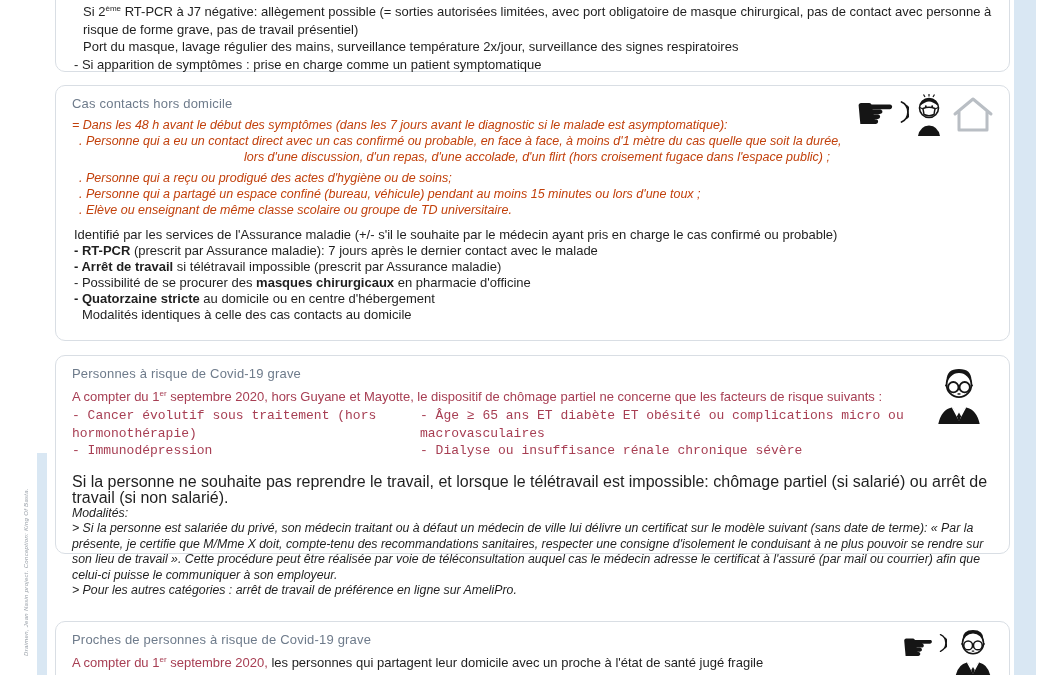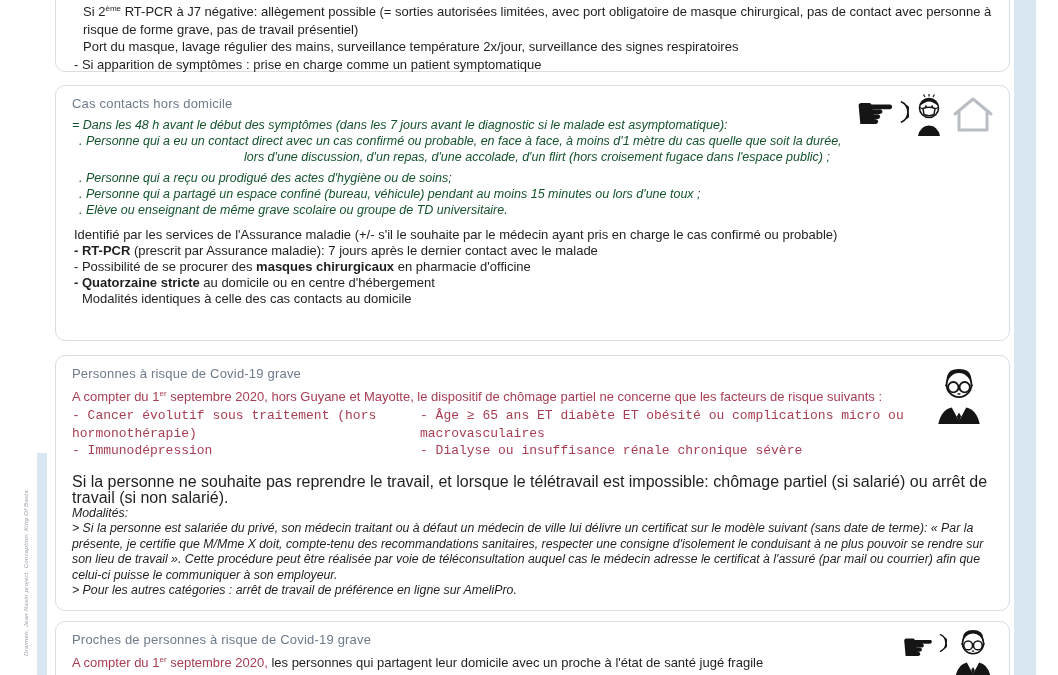--- a/index.html
+++ b/index.html
@@ -7,30 +7,30 @@
         font-family:"Liberation Sans",sans-serif;color:#1f1f1f;border-radius:9px;}
   .strip{position:absolute;background:#d9e7f3;}
   .strip-right{left:1014px;top:0;width:22px;height:675px;}
   .strip-left{left:37px;top:453px;width:10px;height:222px;}
   .credit{position:absolute;left:23px;top:486px;height:170px;writing-mode:vertical-rl;
           transform:rotate(180deg);font-size:6px;font-style:italic;color:#9aa1a9;letter-spacing:.3px;}
   .card{position:absolute;left:55px;width:955px;background:#fff;border:1px solid #d9dee4;
         border-radius:10px;padding:10px 16px;box-sizing:border-box;}
   .card-top{top:-16px;height:88px;padding-top:18px;}
   .card-contacts{top:85px;height:256px;}
-  .card-risque{top:355px;height:256px;}
+  .card-risque{top:355px;height:199px;}
   .card-proches{top:621px;height:74px;}
   h2{font-size:13px;font-weight:400;color:#6e7b8b;margin:0 0 7px 0;letter-spacing:.2px;}
   p{margin:0;}
   sup{font-size:.62em;vertical-align:super;line-height:0;}
   b{font-weight:bold;}
   .red{color:#a73e53;}
   .top-lines{font-size:13px;line-height:17.5px;padding-left:11px;}
   .top-lines .dash{margin-left:-9px;}
-  .def{font-style:italic;font-size:12.5px;line-height:15.8px;color:#14532d;}
+  .def{font-style:italic;font-size:12.5px;line-height:15.8px;color:#c2410c;}
   .def .dot{padding-left:7px;}
   .def .indent{padding-left:172px;}
   .def .gap{margin-top:6px;}
   .plain{margin-top:8px;font-size:13px;line-height:16px;}
   .plain p{padding-left:2px;}
   .plain .indent-sm{padding-left:10px;}
   .intro{font-size:13px;line-height:17px;margin-bottom:2px;}
   .cols{display:flex;font-size:13px;line-height:17.5px;font-family:Liberation Mono, monospace;}
   .col-left{width:348px;}
   .col-right{flex:1;padding-right:60px;}
@@ -82,25 +82,26 @@
         <path d="M6,20 L24,5 L42,20 M10,17 L10,36 L38,36 L38,17" fill="none" stroke="#b9bec4" stroke-width="3" stroke-linejoin="round" stroke-linecap="round"></path>
       </svg>
     </div>
     <h2>Cas contacts hors domicile</h2>
     <div class="def">
       <p>= Dans les 48 h avant le début des symptômes (dans les 7 jours avant le diagnostic si le malade est asymptomatique):</p>
       <p class="dot">. Personne qui a eu un contact direct avec un cas confirmé ou probable, en face à face, à moins d'1 mètre du cas quelle que soit la durée,</p>
       <p class="indent">lors d'une discussion, d'un repas, d'une accolade, d'un flirt (hors croisement fugace dans l'espace public) ;</p>
       <p class="dot gap">. Personne qui a reçu ou prodigué des actes d'hygiène ou de soins;</p>
       <p class="dot">. Personne qui a partagé un espace confiné (bureau, véhicule) pendant au moins 15 minutes ou lors d'une toux ;</p>
-      <p class="dot">. Elève ou enseignant de même grave scolaire ou groupe de TD universitaire.</p>
+      <p class="dot">. Elève ou enseignant de même classe scolaire ou groupe de TD universitaire.</p>
     </div>
     <div class="plain">
       <p>Identifié par les services de l'Assurance maladie (+/- s'il le souhaite par le médecin ayant pris en charge le cas confirmé ou probable)</p>
       <p><b>- RT-PCR</b><span> (prescrit par Assurance maladie): 7 jours après le dernier contact avec le malade</span></p>
+      <p><b>- Arrêt de travail</b><span> si télétravail impossible (prescrit par Assurance maladie)</span></p>
       <p><span>- Possibilité de se procurer des </span><b>masques chirurgicaux</b><span> en pharmacie d'officine</span></p>
       <p><b>- Quatorzaine stricte</b><span> au domicile ou en centre d'hébergement</span></p>
       <p class="indent-sm">Modalités identiques à celle des cas contacts au domicile</p>
     </div>
   </section>
 
   <section class="card card-risque">
     <div class="icon-risque">
       <svg width="52" height="58" viewBox="0 0 50 56">
         <path d="M13,14 Q13,3 25,3 Q37,3 37,14 L37,17 L34,17 Q34,7.5 25,7.5 Q16,7.5 16,17 L13,17 Z" fill="#151515"></path>

